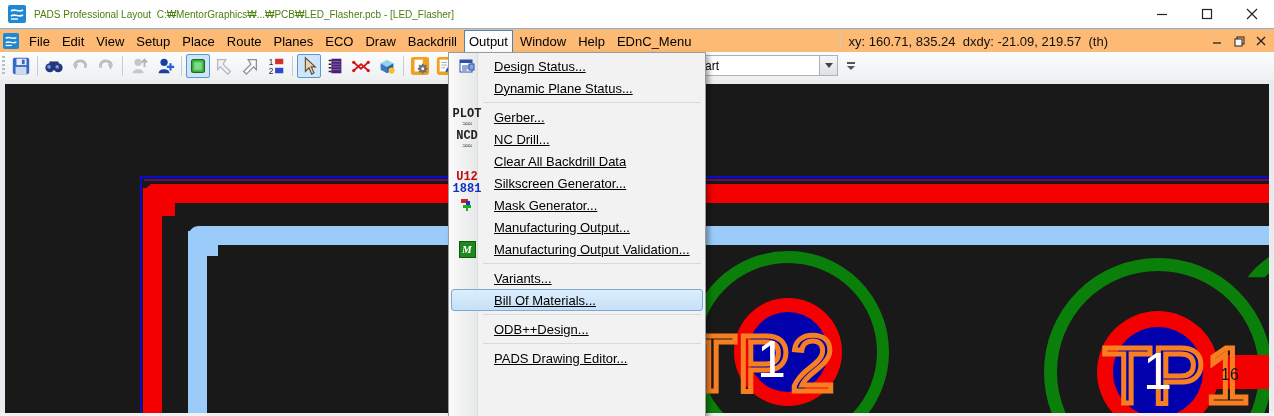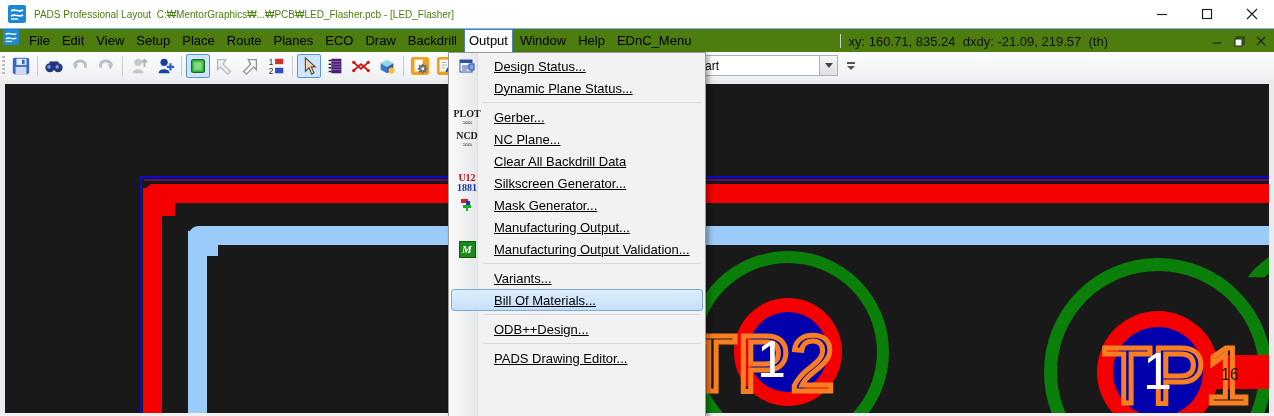--- a/index.html
+++ b/index.html
@@ -7,22 +7,22 @@
        font-family:"Liberation Sans",sans-serif;background:#fff;
        -webkit-font-smoothing:antialiased;}
   
   .titlebar{position:absolute;left:0;top:0;width:1274px;height:28px;background:#fff;
             display:flex;align-items:center;}
   .app-icon{width:18px;height:18px;margin-left:8px;flex:0 0 auto;}
   .title-text{margin-left:8px;font-size:10px;color:#4d7c0f;white-space:pre;}
   .win-btns{position:absolute;right:0;top:0;height:28px;display:flex;}
   .win-btn{width:45px;height:28px;display:flex;align-items:center;justify-content:center;}
   
-  .menubar{position:absolute;left:0;top:28px;width:1274px;height:24px;background:#4d7c0f;
-           border-top:1px solid #7fb2e5;display:flex;font-size:13px;color:#000;}
+  .menubar{position:absolute;left:0;top:28px;width:1274px;height:24px;background:#fdba74;
+           border-top:1px solid #7fb2e5;display:flex;align-items:center;font-size:13px;color:#000;}
   .mb-appicon{width:16px;height:16px;margin:0 4px 0 3px;flex:0 0 auto;}
   .mb-item{padding:3px 4px;margin:0 1px;border:1px solid transparent;white-space:nowrap;}
   .mb-item.active{background:#fdfdfd;border:1px solid #4d82b8;}
   .mb-right{position:absolute;right:4px;top:0;height:24px;display:flex;align-items:center;}
   .mb-sep{width:1px;height:14px;background:#c9ccd0;margin:0 8px 0 0;}
   .mb-status{font-size:13px;color:#111;white-space:pre;margin-right:96px;}
   .mdi-btn{width:18px;height:18px;display:flex;align-items:center;justify-content:center;margin-left:4px;}
   
   .toolbar{position:absolute;left:0;top:52px;width:1274px;height:28px;
            background:linear-gradient(#fbfcfd,#eef0f2);border-bottom:1px solid #d6d9dc;
@@ -79,21 +79,21 @@
         padding-top:2px;}
   .menu-strip{position:absolute;left:0;top:0;bottom:0;width:28px;
               background:linear-gradient(90deg,#fafafa,#e7e8ea);border-right:1px solid #dddddd;}
   .menu-item{position:relative;height:22px;display:flex;align-items:center;margin:0 2px;
              font-size:13px;color:#000;border:1px solid transparent;border-radius:3px;box-sizing:border-box;}
   .menu-item.hl{background:linear-gradient(#ddeefc,#c6e0f8);border-color:#7da9d4;}
   .mi-icon{width:30px;flex:0 0 auto;display:flex;align-items:center;justify-content:center;
            flex-direction:column;line-height:1;}
   .mi-label{margin-left:12px;white-space:nowrap;text-decoration:underline;}
   .menu-sep{height:1px;background:#d9d9d9;margin:3px 4px 3px 34px;}
-  .icn-txt{font-size:10px;font-weight:bold;color:#222;font-family:Liberation Serif, serif;}
+  .icn-txt{font-size:12px;font-weight:bold;color:#222;font-family:Liberation Mono, monospace;}
   .icn-txt.red{color:#c01010;}
   .icn-txt.blue{color:#1030c0;}
   .squig{font-size:7px;color:#333;letter-spacing:-1px;}
   .val-box{width:15px;height:15px;background:#1b8a1b;border:1px solid #0c5c0c;color:#fff;
            font-size:11px;font-style:italic;font-weight:bold;display:flex;align-items:center;
            justify-content:center;font-family:"Liberation Serif",serif;}
 </style>
 </head>
 <body>
 
@@ -376,21 +376,21 @@
       <span class="icn-txt">PLOT</span>
       <span class="squig">≈≈≈</span>
     </span>
     <span class="mi-label">Gerber...</span>
   </div>
   <div class="menu-item">
     <span class="mi-icon">
       <span class="icn-txt">NCD</span>
       <span class="squig">≈≈≈</span>
     </span>
-    <span class="mi-label">NC Plane...</span>
+    <span class="mi-label">NC Drill...</span>
   </div>
   <div class="menu-item">
     <span class="mi-icon"></span>
     <span class="mi-label">Clear All Backdrill Data</span>
   </div>
   <div class="menu-item">
     <span class="mi-icon">
       <span class="icn-txt red">U12</span>
       <span class="icn-txt blue">1881</span>
     </span>

